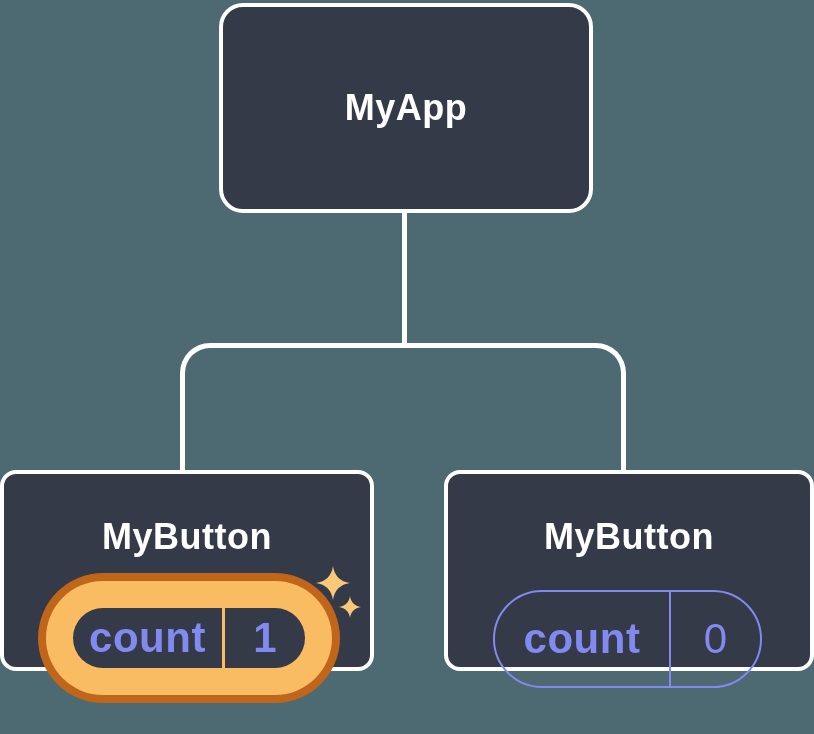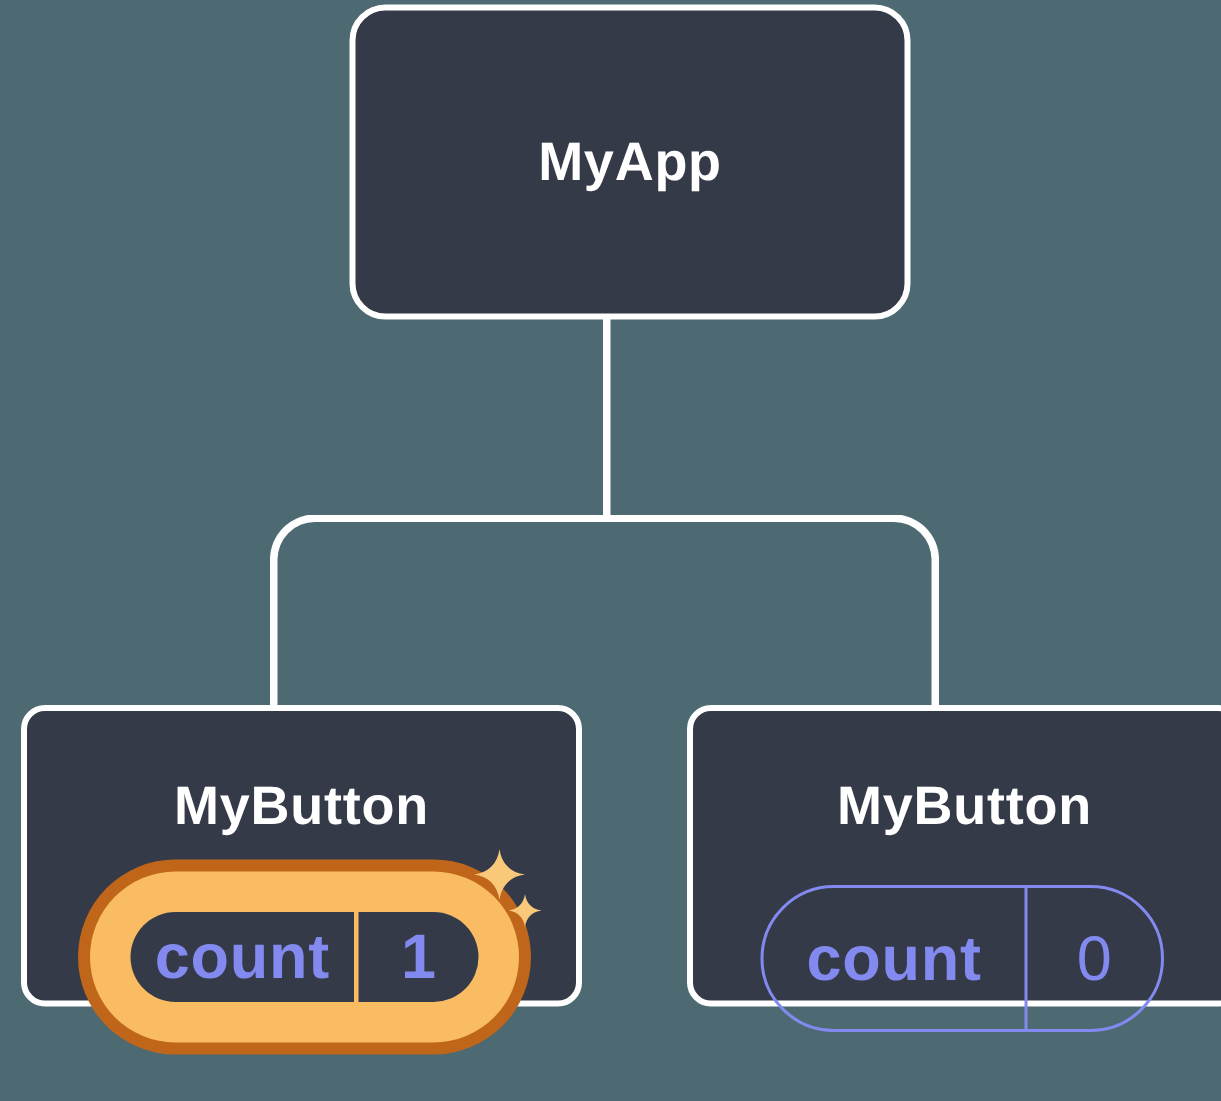--- a/index.html
+++ b/index.html
@@ -11,21 +11,20 @@
     overflow: hidden;
     font-family: "Liberation Sans", sans-serif;
   }
 
   
   .node {
     position: absolute;
     box-sizing: border-box;
     background: var(--node-fill, #343A47);
     border: 4px solid var(--node-border, #FFFFFF);
-    margin-left: 14px;
   }
   .node-root {
     left: 219px; top: 3px;
     width: 374px; height: 210px;
     border-radius: 24px;
     display: flex; align-items: center; justify-content: center;
   }
   .node-child {
     top: 470px;
     width: 374px; height: 201px;

